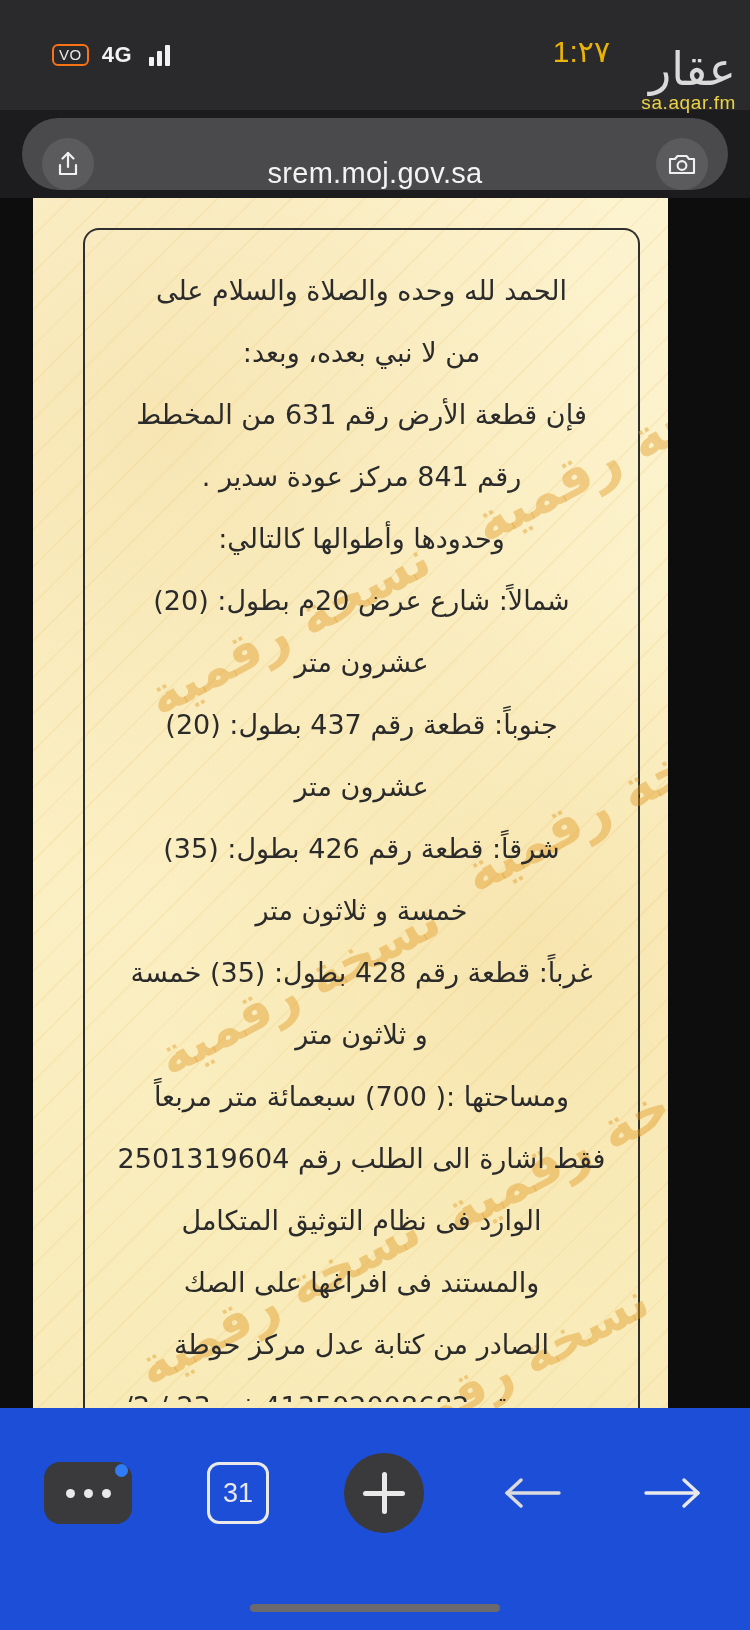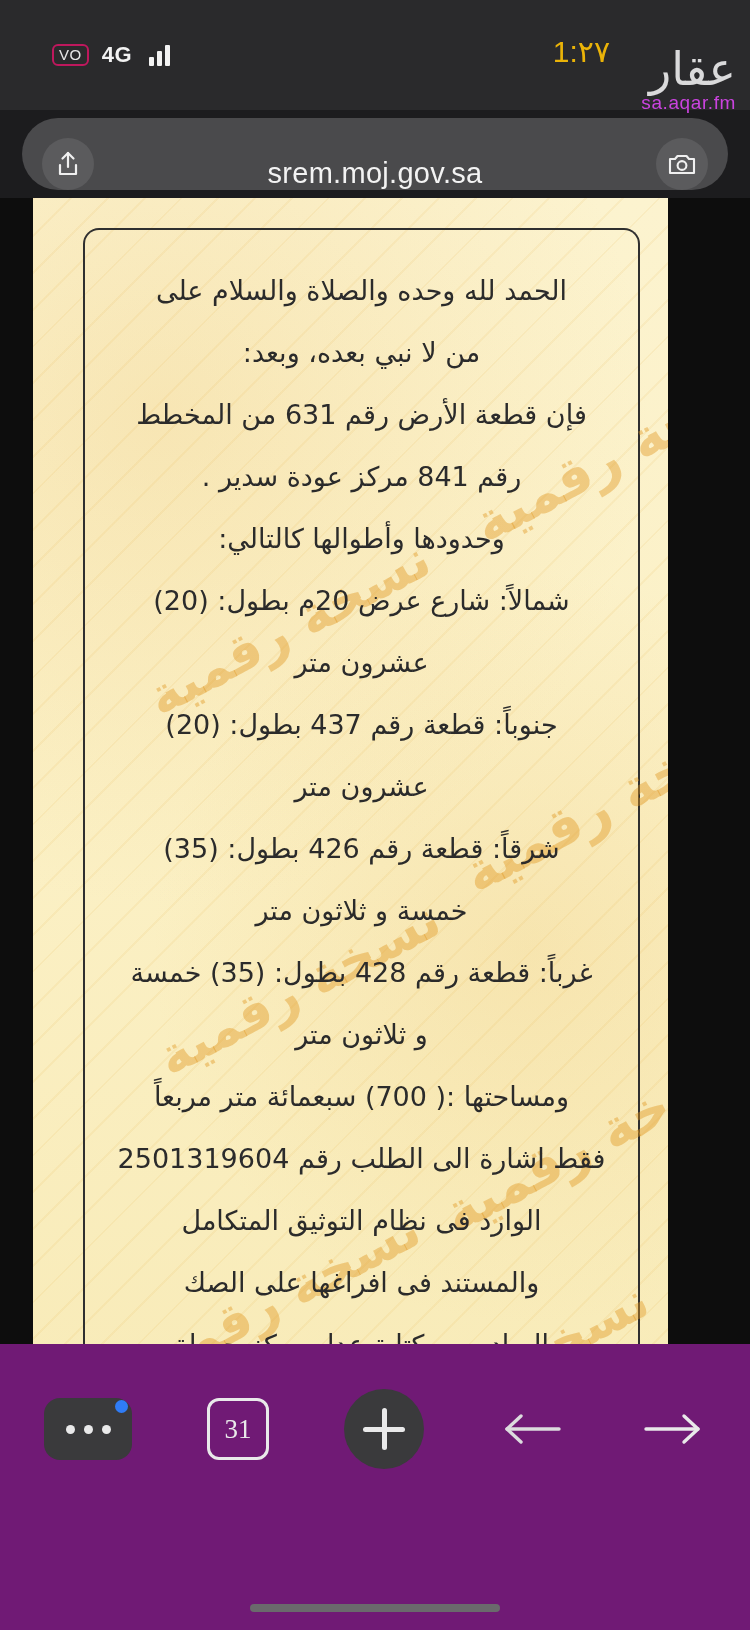--- a/index.html
+++ b/index.html
@@ -27,21 +27,21 @@
     color: #fff;
   }
   .status-left {
     position: absolute;
     left: 52px; top: 42px;
     display: flex;
     align-items: center;
     gap: 13px;
   }
   .volte {
-    border: 2px solid #be185d;
+    border: 2px solid #f97316;
     border-radius: 6px;
     padding: 1px 5px 2px 5px;
     font-size: 15px;
     line-height: 1;
     letter-spacing: .5px;
     color: #e8e8e8;
   }
   .net-label {
     font-size: 22px;
     font-weight: 600;
@@ -81,21 +81,21 @@
     font-size: 46px;
     line-height: 42px;
     font-family: "DejaVu Sans", sans-serif;
     font-weight: 400;
     letter-spacing: 1px;
   }
   .watermark .wm-en {
     font-size: 19px;
     letter-spacing: .6px;
     margin-top: 2px;
-    color: #d946ef;
+    color: #fde047;
   }
 
   
   .urlbar-wrap {
     position: absolute;
     top: 118px; left: 0; right: 0;
     height: 76px;
   }
   .urlbar {
     position: absolute;
@@ -174,23 +174,22 @@
     line-height: 62px;
     letter-spacing: 0;
   }
   .doc-text p { margin: 0; }
   .doc-text p.last { overflow: hidden; height: 26px; }
 
   
   .toolbar {
     position: absolute;
     left: 0; right: 0; bottom: 0;
-    height: 286px;
-    background: #701a75;
-    font-family: Liberation Serif, serif;
+    height: 222px;
+    background: #1d4ed8;
   }
   .tb-row {
     position: absolute;
     top: 40px; left: 0; right: 0;
     height: 90px;
     display: flex;
     align-items: center;
     justify-content: space-between;
     padding: 0 44px;
   }

